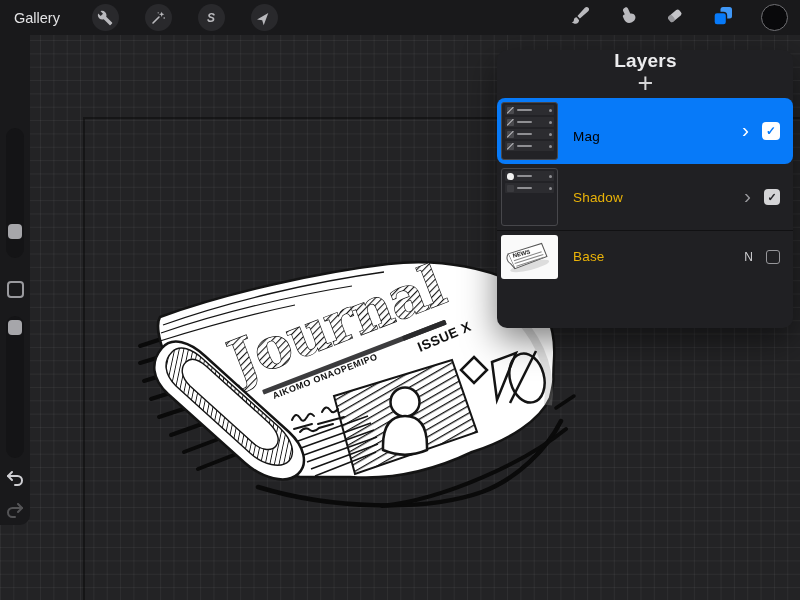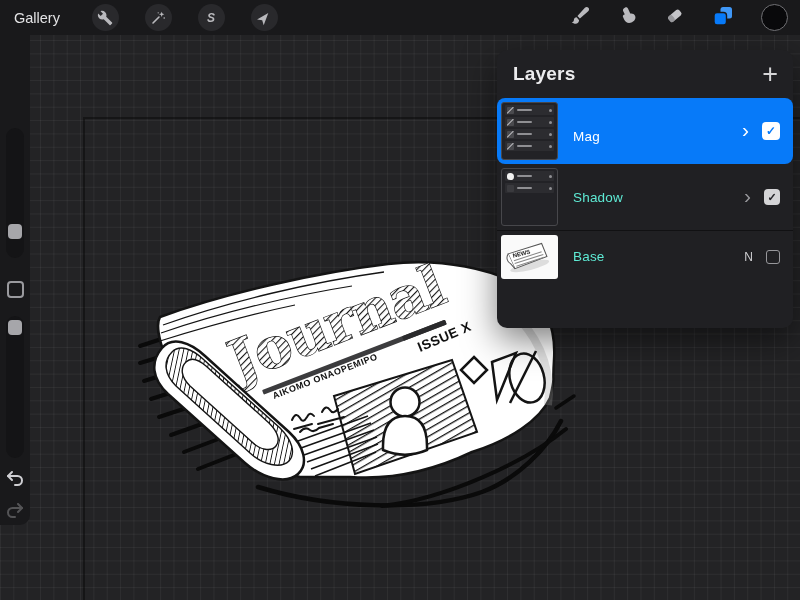--- a/index.html
+++ b/index.html
@@ -33,43 +33,43 @@
   .handle{position:absolute;left:2px;width:14px;height:15px;border-radius:4px;background:#a6a6aa;}
   .handle1{top:96px;}
   .handle2{top:4px;}
   .modify{position:absolute;left:7px;top:246px;width:13px;height:13px;border:2px solid #9a9a9e;border-radius:4px;background:transparent;}
   .undo{position:absolute;left:4px;top:433px;}
   .redo{position:absolute;left:4px;top:465px;opacity:.32;}
 
   
   .panel{position:absolute;left:497px;top:50px;width:296px;height:278px;background:#202023;
     border-radius:10px;z-index:9;box-shadow:0 12px 34px rgba(0,0,0,.5);}
-  .panel-header{height:48px;display:flex;align-items:center;justify-content:space-between;
-    padding:0 15px 0 16px;}
+  .panel-header{height:48px;display:flex;align-items:center;
+    padding:0 15px 0 16px;flex-direction:column;}
   .panel-title{font-size:19px;font-weight:700;color:#ececee;letter-spacing:.2px;}
   .add-btn{font-size:27px;font-weight:300;color:#d6d6d8;line-height:22px;cursor:default;}
   .layer-row{position:relative;display:flex;align-items:center;padding:0 13px 0 4px;}
   .row-mag{height:66px;background:#077af9;border-radius:8px;}
   .row-shadow{height:66px;}
   .row-base{height:53px;box-shadow:inset 0 1px 0 rgba(0,0,0,.45);}
   .row-bg{height:45px;box-shadow:inset 0 1px 0 rgba(0,0,0,.45);}
   .thumb-group{width:57px;height:58px;background:#222226;border:1px solid #47474b;border-radius:3px;
     margin-right:15px;padding:2px 3px;display:flex;flex-direction:column;gap:2px;box-sizing:border-box;flex:none;}
   .mini-row{display:flex;align-items:center;gap:3px;height:10px;background:#2c2c30;border-radius:1px;padding:0 2px;}
   .mini-sq{width:7px;height:7px;border-radius:1px;flex:none;
     background:linear-gradient(135deg, transparent 42%, #9a9a9e 42%, #9a9a9e 56%, transparent 56%) #4a4a4e;}
   .mini-sq.blob{background:#f2f2f2;border-radius:45% 55% 50% 50%;}
   .mini-sq.dim{background:#3a3a3e;}
   .mini-bar{width:15px;height:2px;background:#8f8f93;border-radius:1px;}
   .mini-dot{margin-left:auto;width:3px;height:3px;border-radius:50%;background:#8f8f93;}
   .thumb-base{width:57px;height:44px;background:#fafafa;border-radius:3px;margin-right:15px;overflow:hidden;flex:none;}
   .thumb-bg{width:54px;height:36px;background:#3a3a3e;border:1px solid #4a4a4e;border-radius:5px;
     margin:0 16px 0 3px;flex:none;box-sizing:border-box;}
-  .layer-label{font-size:13.5px;color:#5eead4;letter-spacing:.2px;}
-  .row-mag .layer-label{color:#ffffff;margin-top:11px;}
+  .layer-label{font-size:13.5px;color:#eab308;letter-spacing:.2px;}
+  .row-mag .layer-label{color:#000000;margin-top:11px;}
   .row-right{margin-left:auto;display:flex;align-items:center;gap:13px;}
   .chev{font-size:21px;line-height:1;margin-top:-3px;font-weight:400;}
   .chev-white{color:#fff;}
   .chev-gray{color:#97979b;}
   .cb{border-radius:4px;display:flex;align-items:center;justify-content:center;font-weight:700;}
   .cb-blue{width:18px;height:18px;background:#fff;color:#077af9;font-size:12px;}
   .cb-gray{width:16px;height:16px;background:#d4d4d6;color:#242428;font-size:11px;}
   .cb-off{width:14px;height:14px;border:1.5px solid #97979b;border-radius:3px;background:transparent;box-sizing:border-box;}
   .cb-off.small{width:12px;height:12px;}
   .blend{font-size:12px;color:#cfcfd2;}

